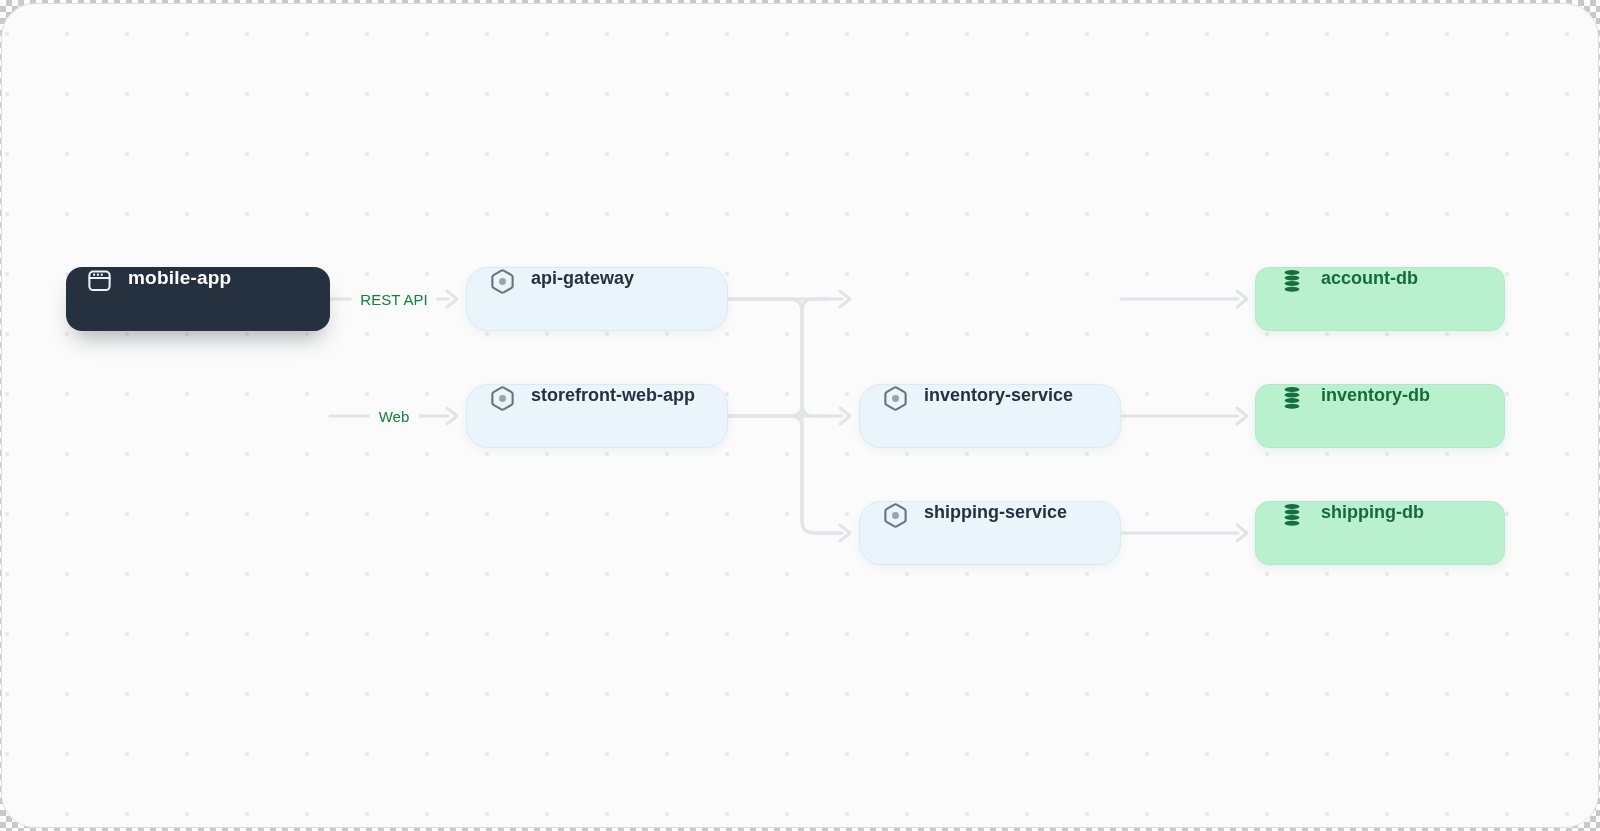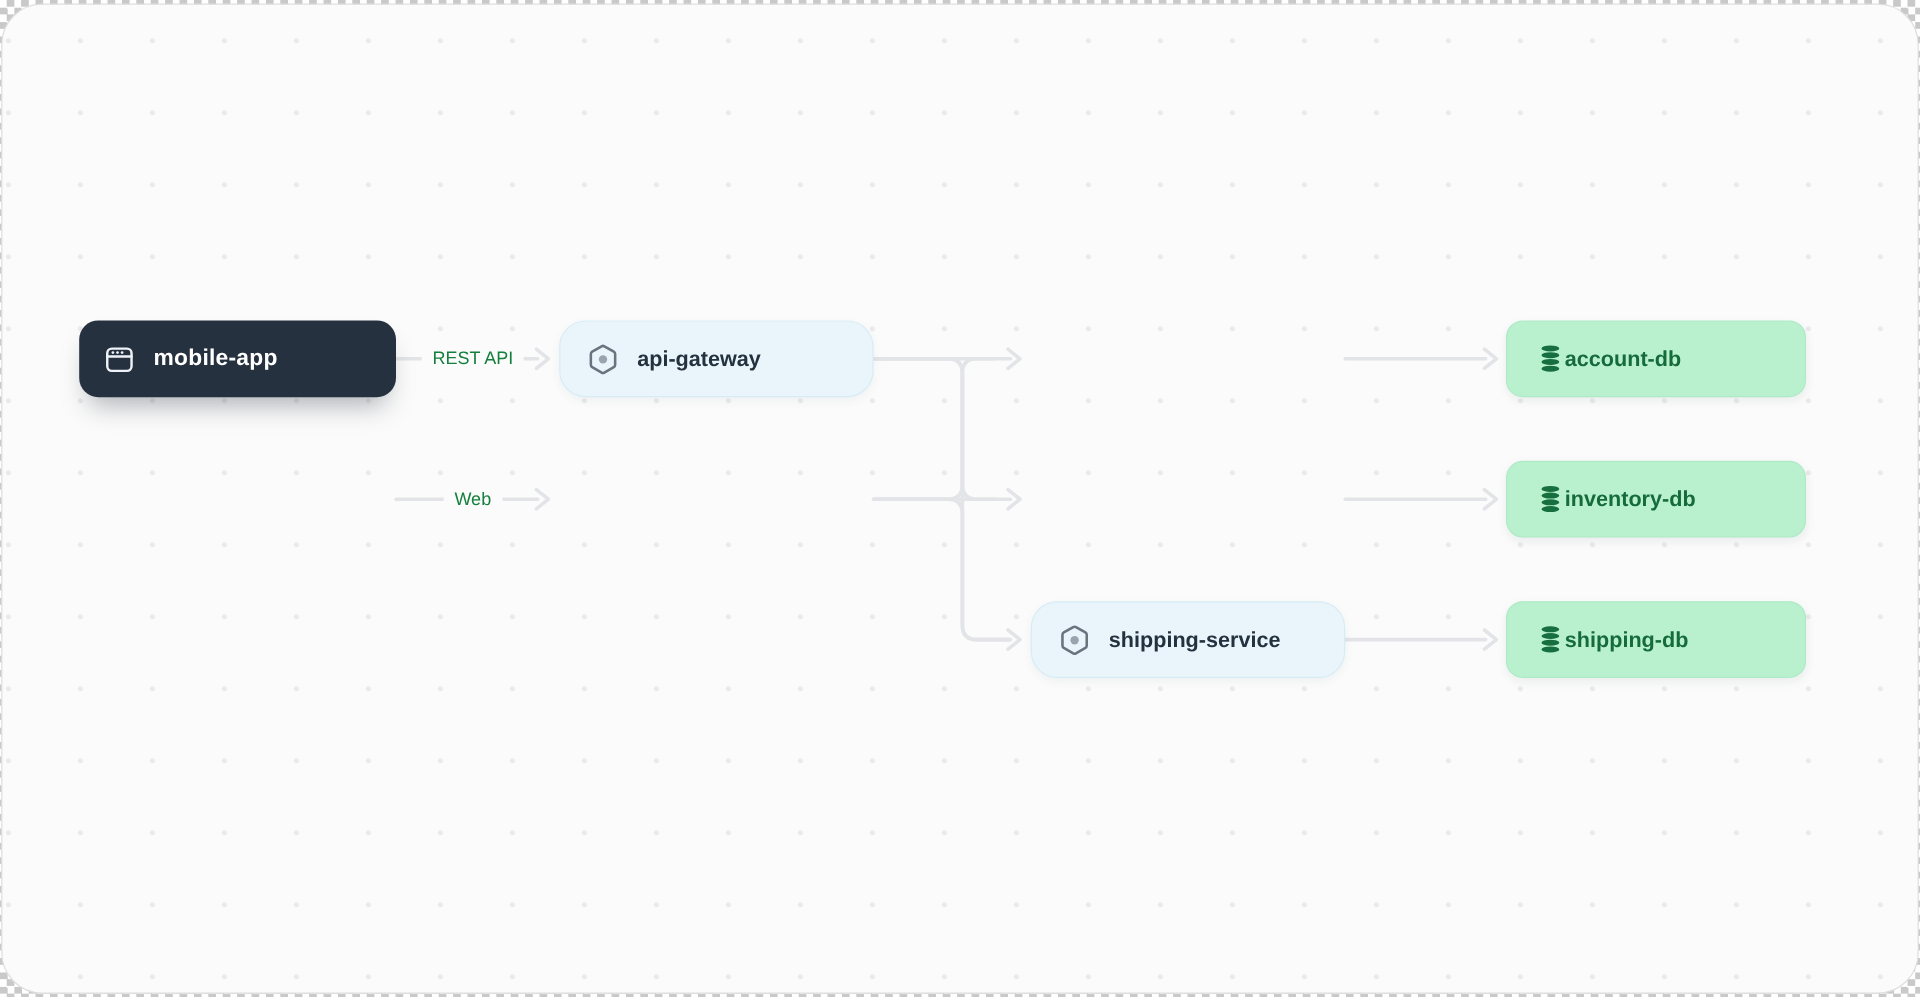--- a/index.html
+++ b/index.html
@@ -23,39 +23,39 @@
   }
   svg.edges{position:absolute;left:0;top:0;z-index:1;}
   .edge{stroke:#e3e4e7;stroke-width:3;fill:none;stroke-linecap:round;stroke-linejoin:round;}
   .edge-label{
     position:absolute;z-index:2;transform:translate(-50%,-50%);
     background:#fbfbfb;color:#15803d;font-size:15px;line-height:1;
     padding:4px 9px;white-space:nowrap;
   }
   .node{
     position:absolute;z-index:3;height:64px;box-sizing:border-box;
-    display:flex;align-items:center;
+    display:flex;align-items:flex-start;
   }
   .node .icon{display:flex;align-items:center;justify-content:center;flex:0 0 auto;}
   .node .label{white-space:nowrap;}
   .client{
     left:64px;width:264px;background:#263140;border-radius:16px;
     padding:0 18px 0 20px;gap:15px;color:#ffffff;
     box-shadow:0 14px 22px -8px rgba(22,32,50,.35);
   }
   .client .label{font-size:19px;font-weight:700;letter-spacing:.2px;}
   .svc{
     background:#e9f5fb;border:1px solid #d7ecf6;border-radius:22px;
     width:262px;padding:0 34px 0 22px;gap:15px;color:#24313f;
     box-shadow:0 3px 8px rgba(40,60,80,.06);
   }
   .svc .label{font-size:18px;font-weight:700;}
   .db{
     background:#b9f1cf;border:1px solid #aeeac6;border-radius:14px;
-    width:250px;padding:0 16px 0 24px;color:#166b3c;
+    width:250px;padding:0 16px 0 24px;gap:17px;color:#166b3c;
     box-shadow:0 3px 8px rgba(30,90,60,.08);
   }
   .db .label{font-size:18px;font-weight:700;}
   
   .r1{top:263px}.r2{top:380px}.r3{top:497px}
   .c2{left:464px}.c3{left:857px}.c4{left:1253px}
 </style>
 </head>
 <body>
 
@@ -105,21 +105,39 @@
 
     <div class="node svc c2 r1">
       <span class="icon">
         <svg width="27" height="27" viewBox="0 0 24 24" fill="none" stroke="#69747f" stroke-width="1.9" stroke-linejoin="round">
           <path d="M21 16V8a2 2 0 0 0-1-1.73l-7-4a2 2 0 0 0-2 0l-7 4A2 2 0 0 0 3 8v8a2 2 0 0 0 1 1.73l7 4a2 2 0 0 0 2 0l7-4A2 2 0 0 0 21 16z"></path>
           <circle cx="12" cy="12" r="3.1" fill="#9aa4ae" stroke="none"></circle>
         </svg>
       </span>
       <span class="label">api-gateway</span>
     </div>
+    <div class="node svc c2 r2">
+      <span class="icon">
+        <svg width="27" height="27" viewBox="0 0 24 24" fill="none" stroke="#69747f" stroke-width="1.9" stroke-linejoin="round">
+          <path d="M21 16V8a2 2 0 0 0-1-1.73l-7-4a2 2 0 0 0-2 0l-7 4A2 2 0 0 0 3 8v8a2 2 0 0 0 1 1.73l7 4a2 2 0 0 0 2 0l7-4A2 2 0 0 0 21 16z"></path>
+          <circle cx="12" cy="12" r="3.1" fill="#9aa4ae" stroke="none"></circle>
+        </svg>
+      </span>
+      <span class="label">storefront-web-app</span>
+    </div>
 
+    <div class="node svc c3 r2">
+      <span class="icon">
+        <svg width="27" height="27" viewBox="0 0 24 24" fill="none" stroke="#69747f" stroke-width="1.9" stroke-linejoin="round">
+          <path d="M21 16V8a2 2 0 0 0-1-1.73l-7-4a2 2 0 0 0-2 0l-7 4A2 2 0 0 0 3 8v8a2 2 0 0 0 1 1.73l7 4a2 2 0 0 0 2 0l7-4A2 2 0 0 0 21 16z"></path>
+          <circle cx="12" cy="12" r="3.1" fill="#9aa4ae" stroke="none"></circle>
+        </svg>
+      </span>
+      <span class="label">inventory-service</span>
+    </div>
     <div class="node svc c3 r3">
       <span class="icon">
         <svg width="27" height="27" viewBox="0 0 24 24" fill="none" stroke="#69747f" stroke-width="1.9" stroke-linejoin="round">
           <path d="M21 16V8a2 2 0 0 0-1-1.73l-7-4a2 2 0 0 0-2 0l-7 4A2 2 0 0 0 3 8v8a2 2 0 0 0 1 1.73l7 4a2 2 0 0 0 2 0l7-4A2 2 0 0 0 21 16z"></path>
           <circle cx="12" cy="12" r="3.1" fill="#9aa4ae" stroke="none"></circle>
         </svg>
       </span>
       <span class="label">shipping-service</span>
     </div>
 

